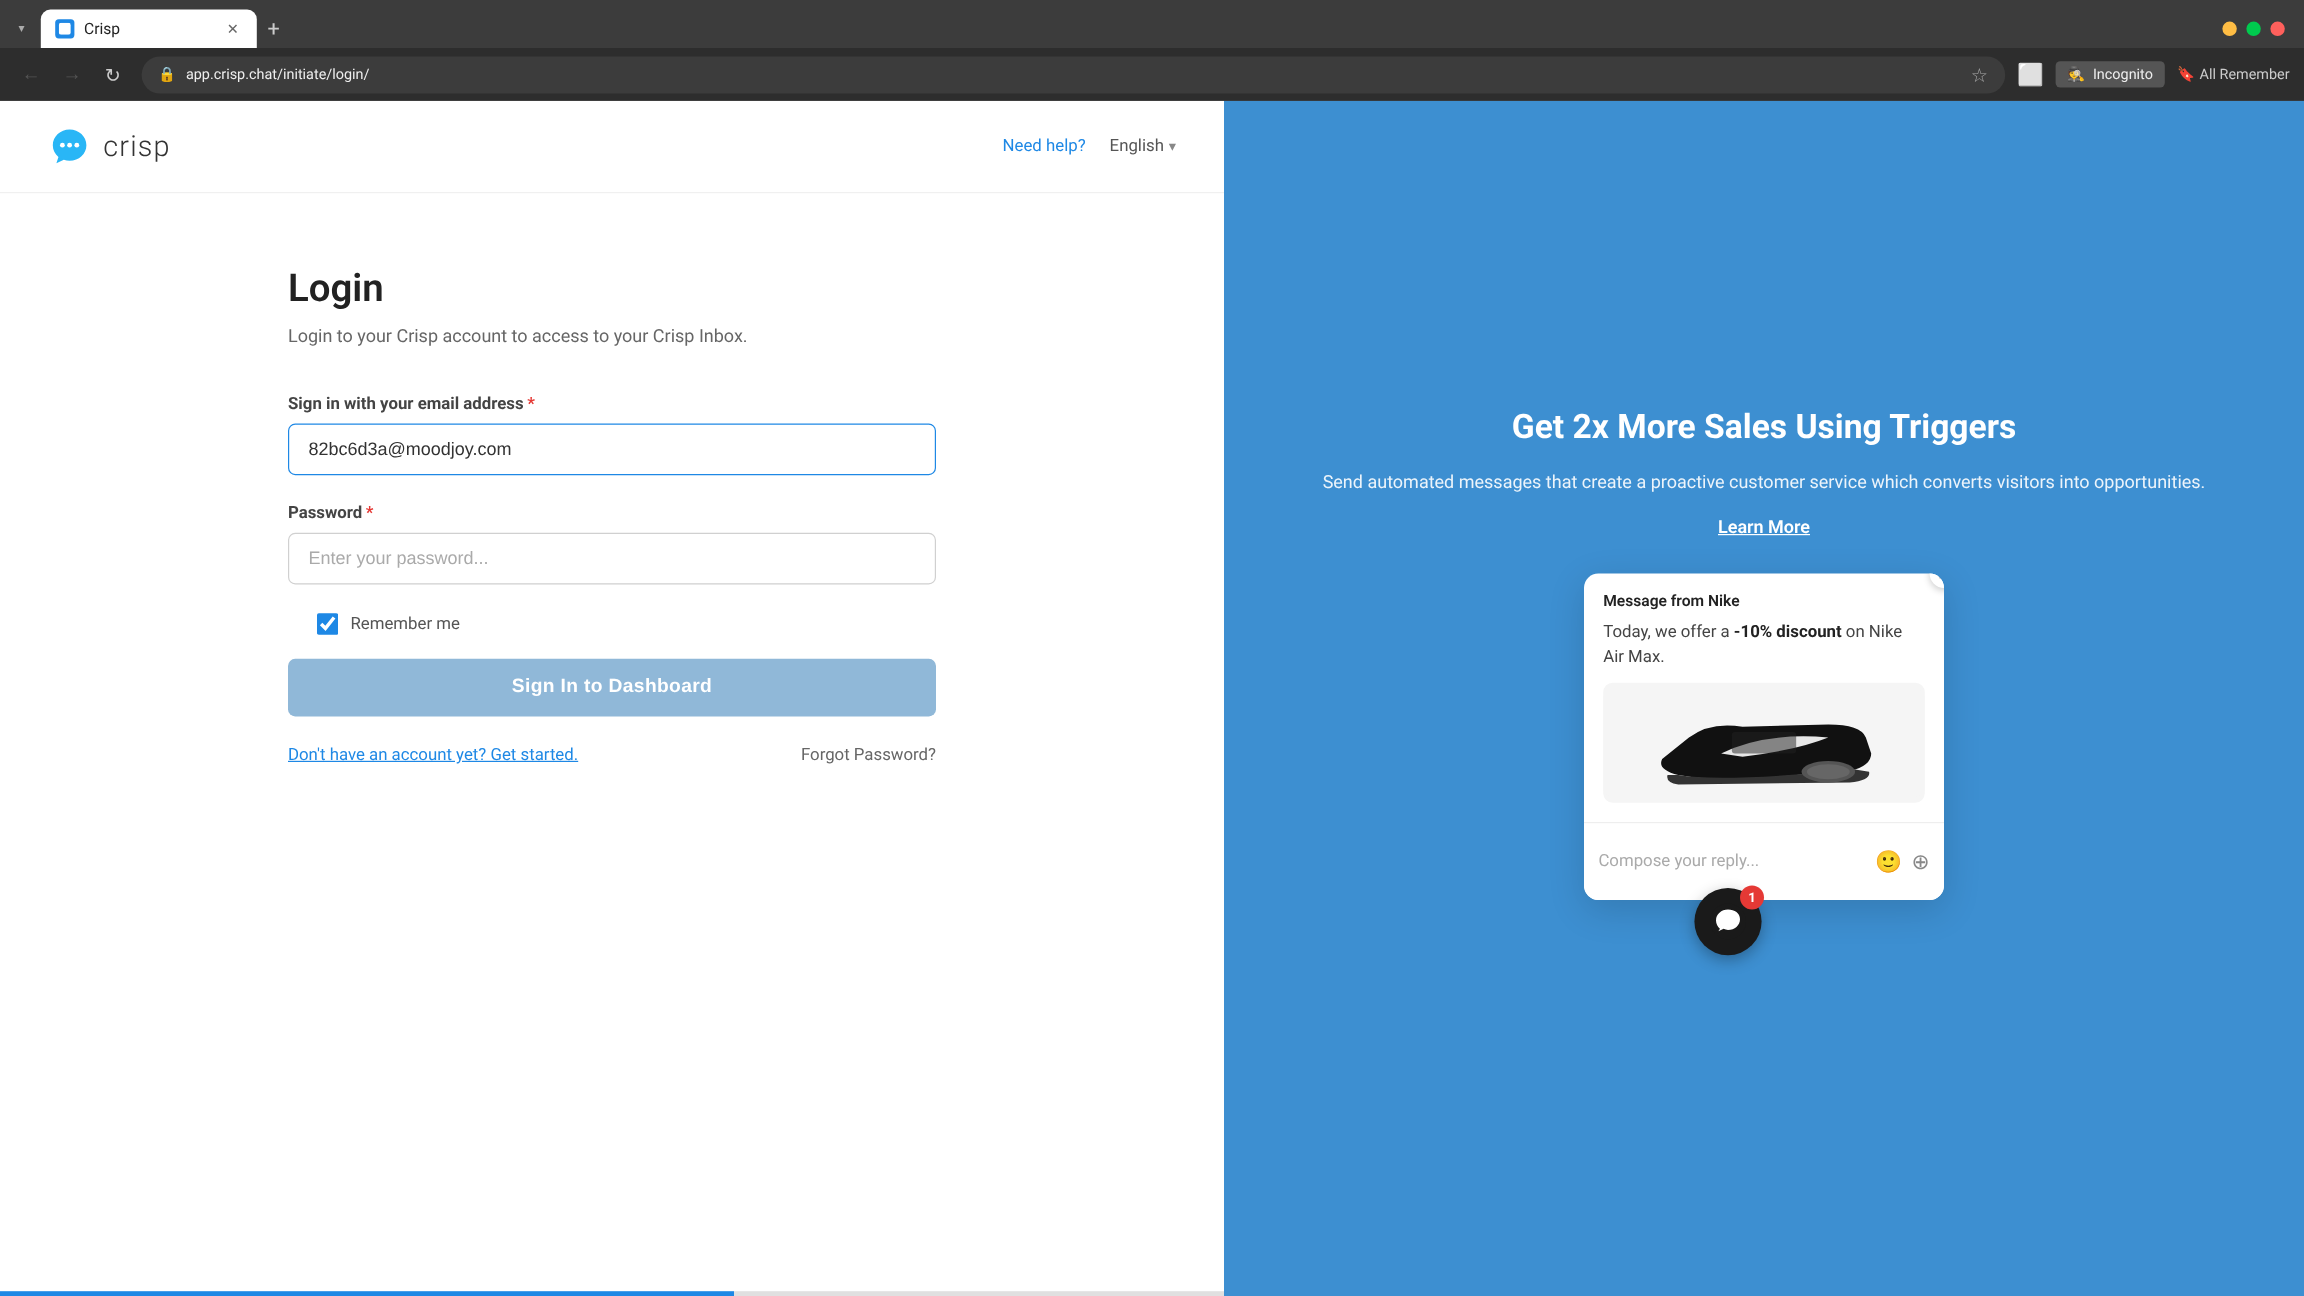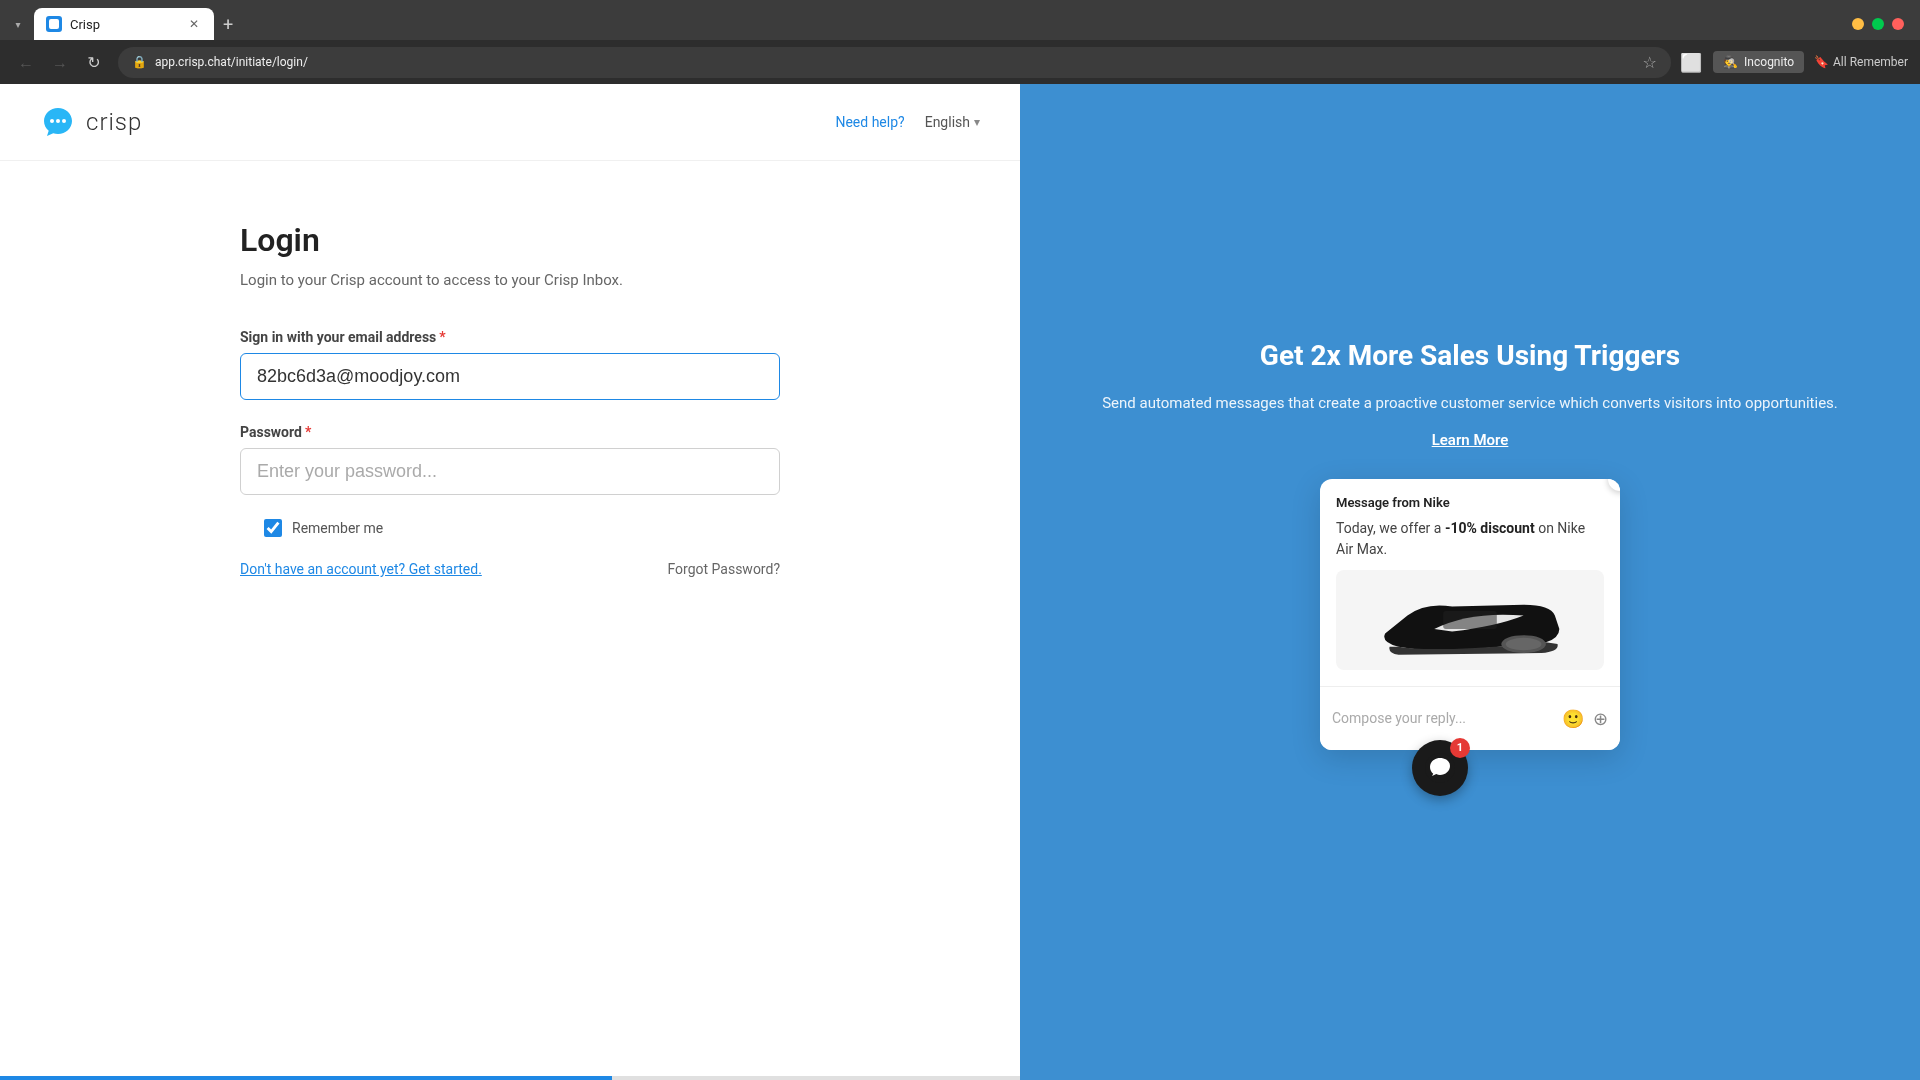--- a/index.html
+++ b/index.html
@@ -56,21 +56,21 @@
     .lang-selector { display: flex; align-items: center; gap: 4px; color: #555; font-size: 14px; cursor: pointer; }
     .lang-chevron { font-size: 12px; color: #888; }
 
     
     .login-container { padding: 60px 240px 60px 240px; }
     .login-title { font-size: 32px; font-weight: 600; color: #222; margin-bottom: 12px; }
     .login-subtitle { font-size: 15px; color: #666; margin-bottom: 40px; }
     .form-group { margin-bottom: 24px; }
     .form-label { display: block; font-size: 14px; color: #444; margin-bottom: 8px; font-weight: 700; }
     .required-star { color: #e53935; margin-left: 3px; }
-    .form-input { width: 100%; padding: 12px 16px; border: 1.5px solid #d0d0d0; border-radius: 6px; font-size: 18px; color: #333; outline: none; transition: border-color 0.2s; }
+    .form-input { width: 100%; padding: 12px 16px; border: 1.5px solid #d0d0d0; border-radius: 6px; font-size: 15px; color: #333; outline: none; transition: border-color 0.2s; }
     .form-input.has-value { border-color: #1e88e5; }
     .form-input::placeholder { color: #aaa; }
     .checkbox-row { display: flex; align-items: center; gap: 10px; margin-top: 8px; padding-left: 24px; }
     .checkbox-input { width: 18px; height: 18px; accent-color: #1e88e5; cursor: pointer; }
     .checkbox-label { font-size: 14px; color: #555; cursor: pointer; }
     .sign-in-btn { width: 100%; padding: 15px; background: #90b8d8; border: none; border-radius: 6px; color: #fff; font-size: 16px; font-weight: 600; cursor: pointer; margin-top: 20px; letter-spacing: 0.3px; }
     .form-footer { display: flex; justify-content: space-between; align-items: center; margin-top: 24px; }
     .signup-link { font-size: 14px; color: #1e88e5; text-decoration: underline; cursor: pointer; }
     .forgot-link { font-size: 14px; color: #666; cursor: pointer; text-decoration: none; }
 
@@ -196,20 +196,21 @@
           <span>Password</span><span class="required-star">*</span>
         </label>
         <input type="password" class="form-input" placeholder="Enter your password..." style="">
       </div>
 
       <div class="checkbox-row">
         <input type="checkbox" class="checkbox-input" id="remember" checked="" style="">
         <label class="checkbox-label" for="remember">Remember me</label>
       </div>
 
+      <button class="sign-in-btn">Sign In to Dashboard</button>
 
       <div class="form-footer">
         <a class="signup-link">Don't have an account yet? Get started.</a>
         <a class="forgot-link">Forgot Password?</a>
       </div>
     </div>
 
     <div class="bottom-bar"></div>
   </div>
 

